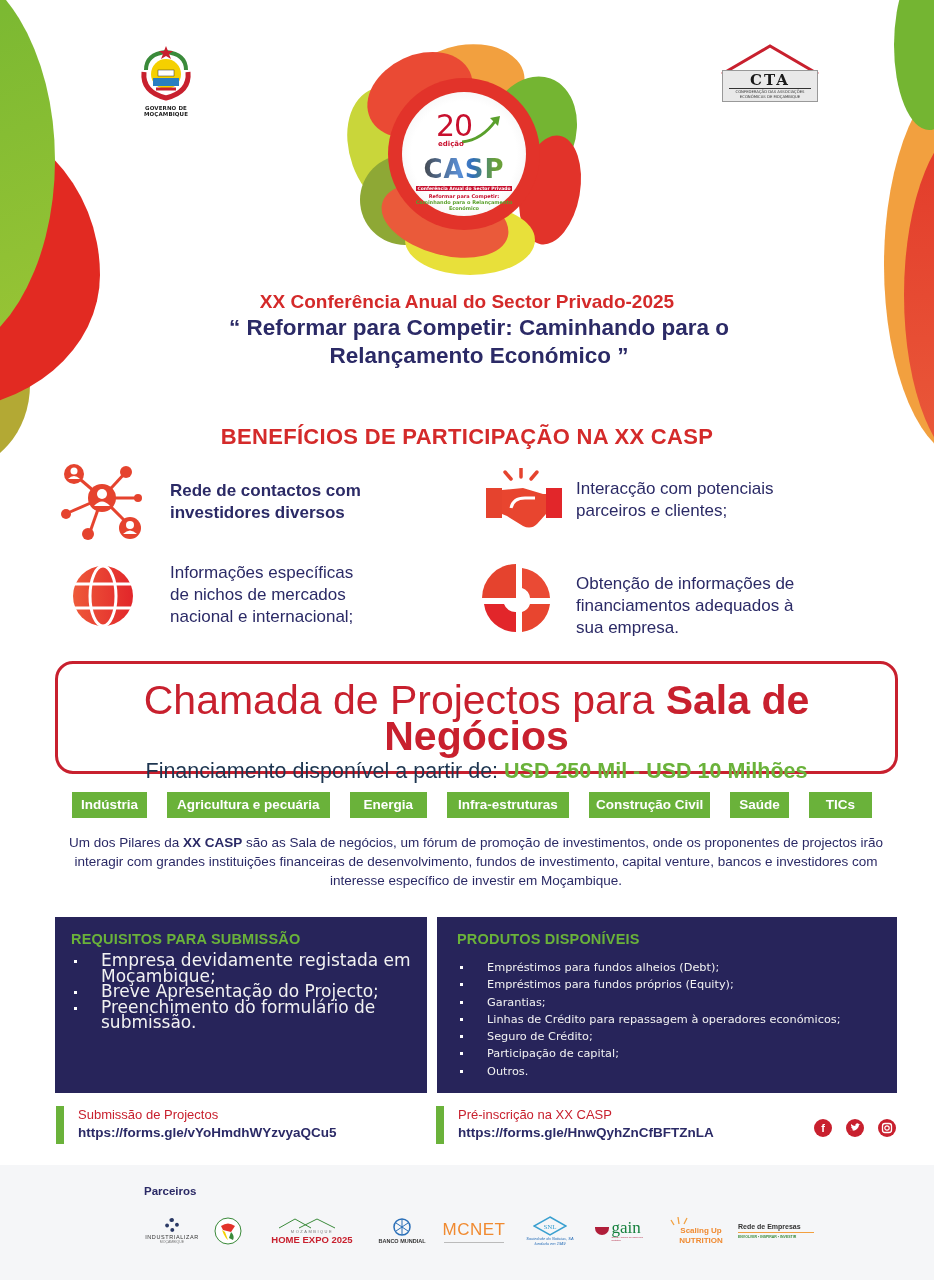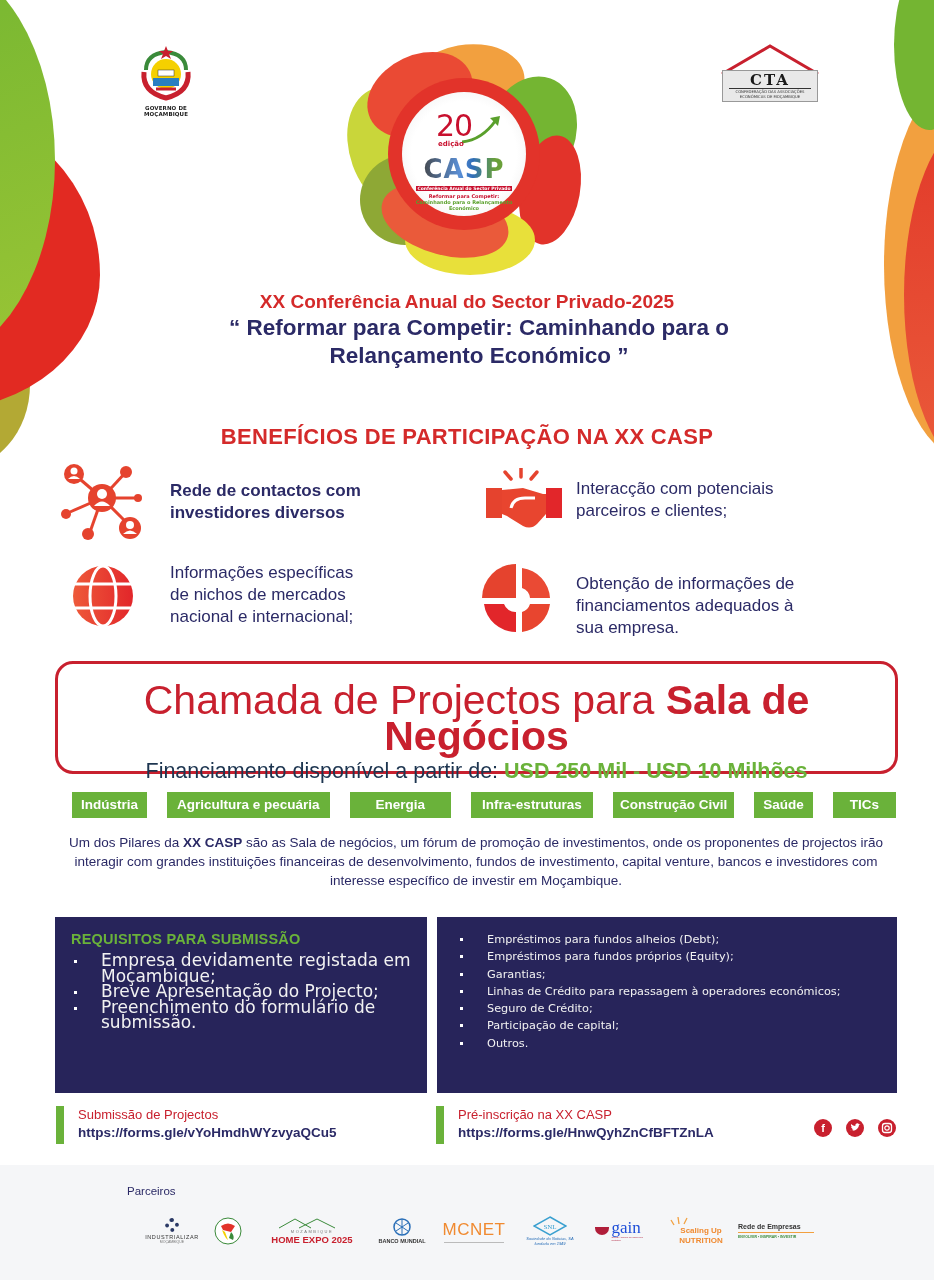--- a/index.html
+++ b/index.html
@@ -81,21 +81,21 @@
   .link-block { position: absolute; top: 1106px; height: 38px; padding-left: 14px; border-left: 8px solid #6ab23a; }
   .lk1 { left: 56px; } .lk2 { left: 436px; }
   .link-label { font-family: "Liberation Sans", sans-serif; font-size: 13px; color: #c8202e; line-height: 17px; }
   .link-url { font-family: "Liberation Sans", sans-serif; font-weight: bold; font-size: 13.5px; color: #2b2a66; line-height: 19px; }
 
   .social { position: absolute; left: 814px; top: 1119px; display: flex; gap: 14px; }
   .soc { width: 18px; height: 18px; border-radius: 50%; background: #c8202e; color: #fff; font-size: 11px; font-weight: bold; text-align: center; line-height: 18px; font-family: "Liberation Sans", sans-serif; }
 
   
   .partners { position: absolute; left: 0; top: 1165px; width: 934px; height: 115px; background: #f5f6f8; }
-  .partners-label { position: absolute; left: 127px; top: 20px; font-family: "Liberation Sans", sans-serif; font-size: 11.5px; color: #2b2a66; }
+  .partners-label { position: absolute; left: 144px; top: 20px; font-family: "Liberation Sans", sans-serif; font-size: 11.5px; color: #2b2a66; font-weight: bold; }
   .plogo { position: absolute; top: 46px; height: 40px; display: flex; flex-direction: column; align-items: center; justify-content: center; text-align: center; }
   .plogo .pt { font-family: "Liberation Sans", sans-serif; }
 </style>
 </head>
 <body>
 
 <div class="blob l-olive"></div>
 <div class="blob l-red"></div>
 <div class="blob l-green"></div>
 <div class="blob r-orange"></div>
@@ -256,41 +256,42 @@
     <span>Chamada de Projectos para </span><b>Sala de Negócios</b>
   </div>
   <div class="call-line2">
     <span>Financiamento disponível a partir de: </span><b>USD 250 Mil - USD 10 Milhões</b>
   </div>
 </div>
 
 <div class="tags">
   <span class="tag">Indústria</span>
   <span class="tag" style="padding:0 10px">Agricultura e pecuária</span>
-  <span class="tag" style="padding:0 26px">Energia</span>
+  <span class="tag" style="padding:0 14px">Energia</span>
   <span class="tag" style="padding:0 11px">Infra-estruturas</span>
   <span class="tag" style="padding:0 7px">Construção Civil</span>
   <span class="tag" style="padding:0 9px">Saúde</span>
   <span class="tag" style="padding:0 17px">TICs</span>
 </div>
 
 <div class="desc">
   <span>Um dos Pilares da </span><b>XX CASP</b><span> são as Sala de negócios, um fórum de promoção de investimentos, onde os proponentes de projectos irão interagir com grandes instituições financeiras de desenvolvimento, fundos de investimento, capital venture, bancos e investidores com interesse específico de investir em Moçambique.</span>
 </div>
 
 <div class="panel p-left">
   <h3>REQUISITOS PARA SUBMISSÃO</h3>
   <ul>
     <li>Empresa devidamente registada em Moçambique;</li>
     <li>Breve Apresentação do Projecto;</li>
     <li>Preenchimento do formulário de submissão.</li>
   </ul>
 </div>
 
 <div class="panel p-right">
+  <h3>PRODUTOS DISPONÍVEIS</h3>
   <ul>
     <li>Empréstimos para fundos alheios (Debt);</li>
     <li>Empréstimos para fundos próprios (Equity);</li>
     <li>Garantias;</li>
     <li>Linhas de Crédito para repassagem à operadores económicos;</li>
     <li>Seguro de Crédito;</li>
     <li>Participação de capital;</li>
     <li>Outros.</li>
   </ul>
 </div>
@@ -363,21 +364,21 @@
         <path d="M17 1 L33 10 L17 19 L1 10 Z" fill="none" stroke="#3aa0d0" stroke-width="1.5"></path>
         <text x="17" y="13" font-size="7" text-anchor="middle" fill="#3aa0d0" font-family="Liberation Serif, serif">SNL</text>
       </svg>
     <span class="pt" style="font-size:4px;color:#2a6fb8;font-style:italic">Sociedade do Noticias, SA</span>
     <span class="pt" style="font-size:4px;color:#2a6fb8;font-style:italic">fundada em 1949</span>
   </div>
 
   <div class="plogo" style="left:590px;width:66px;flex-direction:row">
     <span style="width:14px;height:8px;background:#b01e3a;border-radius:0 0 8px 8px;display:block;margin-right:3px"></span>
     <span style="display:flex;flex-direction:column;align-items:flex-start">
-      <span class="pt" style="font-family:'Liberation Serif',serif;font-size:17px;color:#1d4ed8;line-height:16px">gain</span>
+      <span class="pt" style="font-family:'Liberation Serif',serif;font-size:17px;color:#15803d;line-height:16px">gain</span>
       <span class="pt" style="font-size:2.5px;color:#b01e3a;width:40px;text-align:left">Global Alliance for Improved Nutrition</span>
     </span>
   </div>
 
   <div class="plogo" style="left:670px;width:62px;align-items:flex-start">
     <svg width="20" height="10" viewBox="0 0 20 10">
         <g stroke="#f2a03f" stroke-width="1.3">
           <line x1="4" y1="9" x2="1" y2="4"></line>
           <line x1="9" y1="8" x2="8" y2="1"></line>
           <line x1="14" y1="8" x2="17" y2="2"></line>

